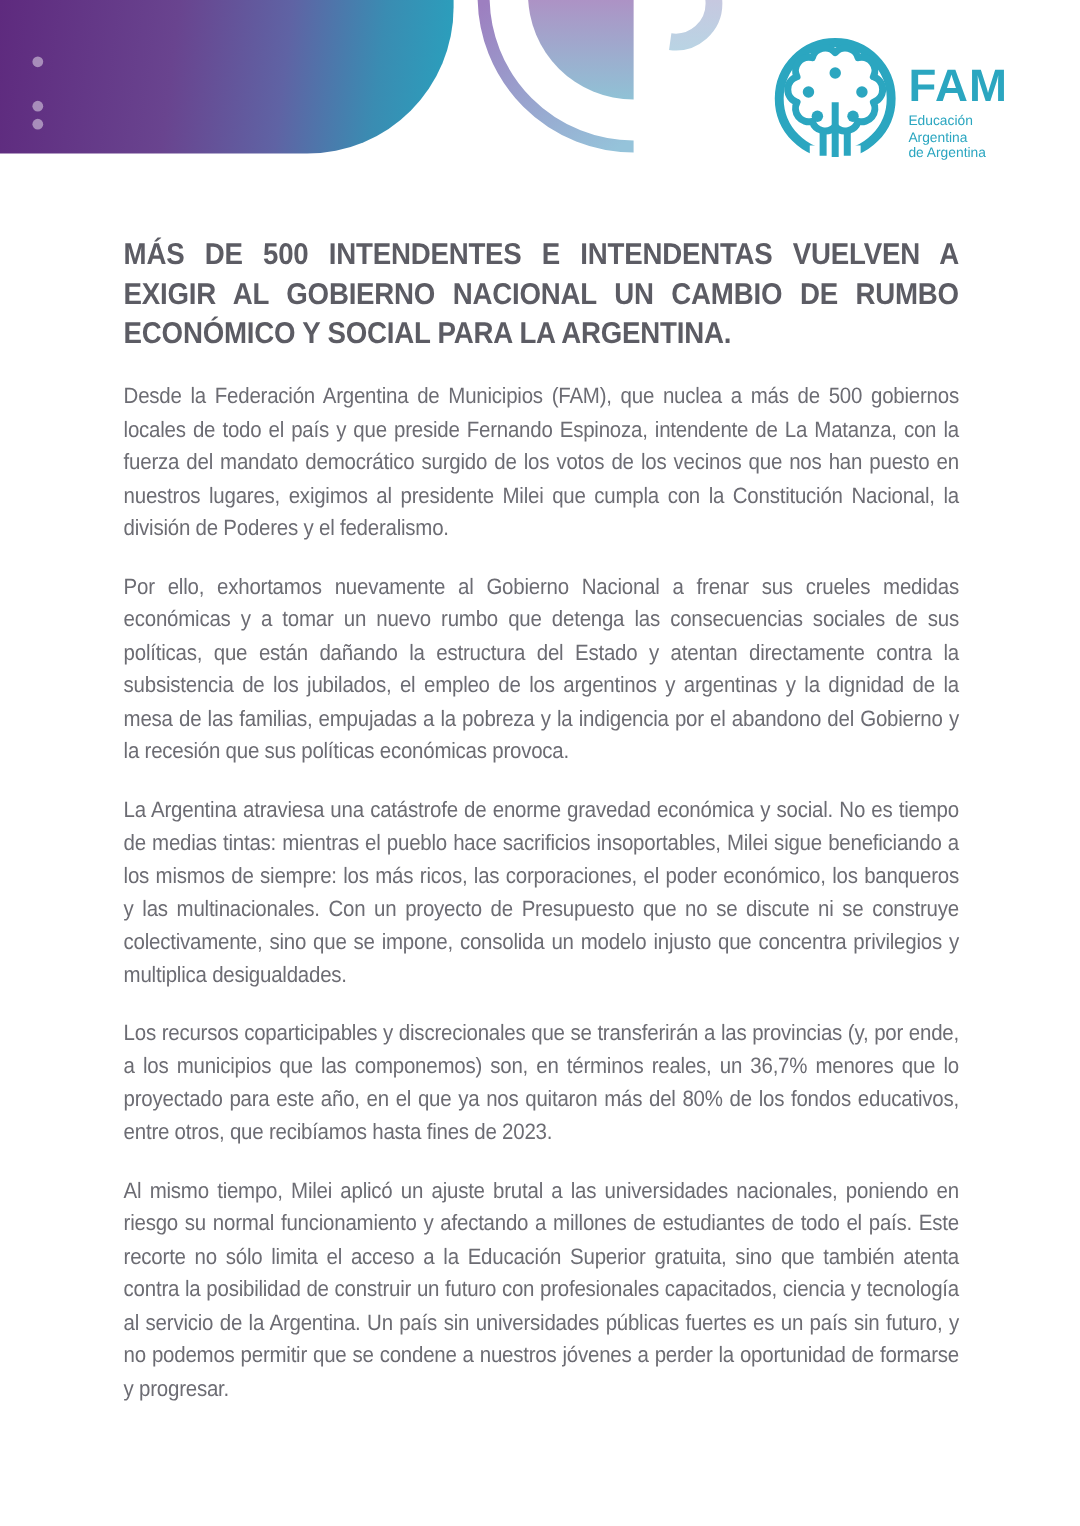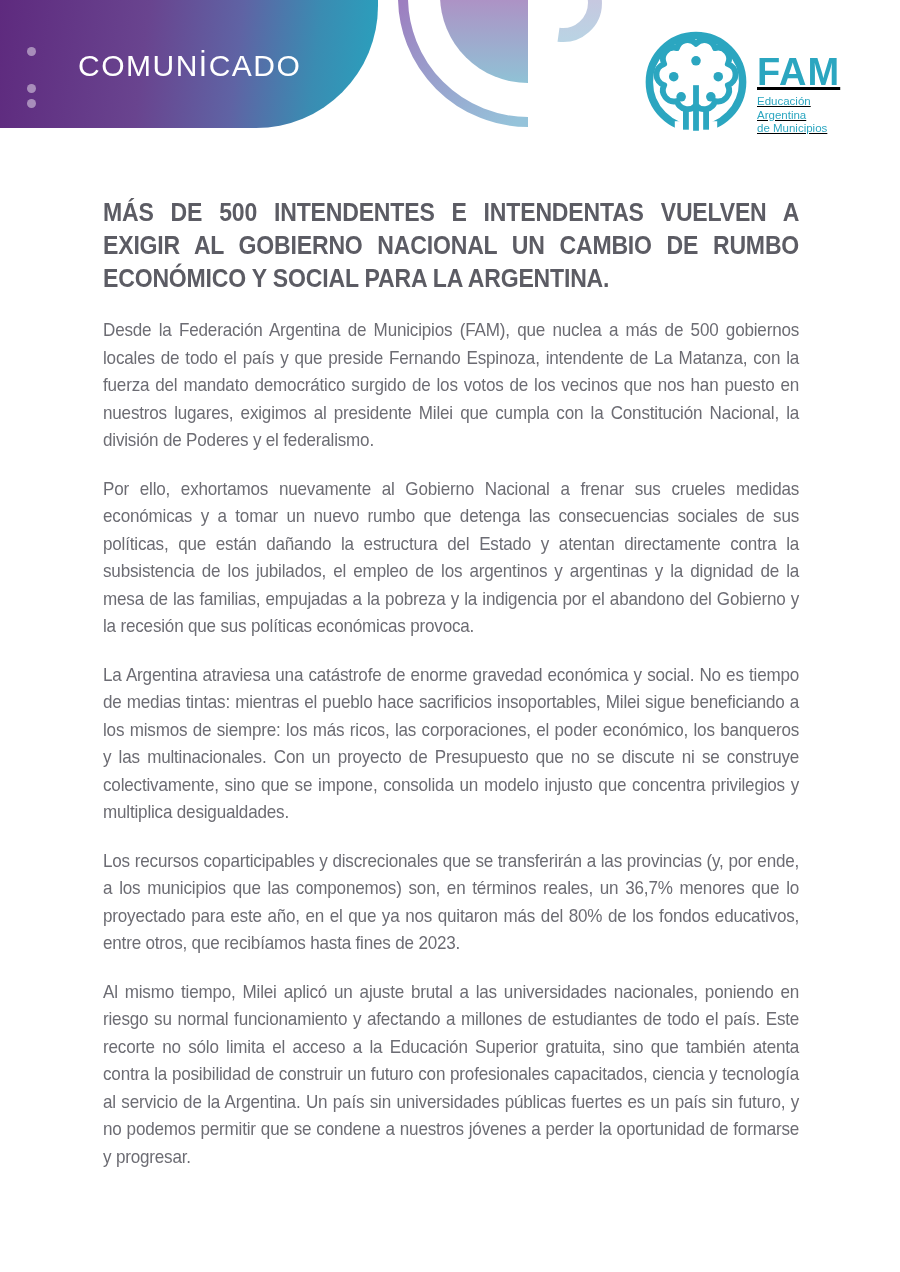--- a/index.html
+++ b/index.html
@@ -54,21 +54,20 @@
   .brand-icon {
     position: absolute;
     left: 643px; top: 29px;
     width: 106px; height: 106px;
   }
   .brand-text {
     position: absolute;
     left: 757px; top: 52px;
     display: flex;
     flex-direction: column;
-    text-decoration: underline;
   }
   .brand-name {
     font-size: 38px;
     font-weight: 700;
     letter-spacing: 1px;
     line-height: 40px;
     color: #2ba6c0;
   }
   .brand-tagline {
     margin-top: 3px;
@@ -106,21 +105,20 @@
 <body>
 
 <div class="page">
 
   <header>
 
     <div class="banner">
       <span class="banner-dot d1"></span>
       <span class="banner-dot d2"></span>
       <span class="banner-dot d3"></span>
-      <span class="banner-title">COMUNİCADO</span>
     </div>
 
     <svg class="deco" viewBox="0 0 230 145" xmlns="http://www.w3.org/2000/svg">
       <defs>
         <linearGradient id="gradArc" gradientUnits="userSpaceOnUse" x1="40" y1="-10" x2="130" y2="125">
           <stop offset="0" stop-color="#9d7fc0"></stop>
           <stop offset="1" stop-color="#95c3da"></stop>
         </linearGradient>
         <linearGradient id="gradDisc" gradientUnits="userSpaceOnUse" x1="145" y1="-15" x2="145" y2="85">
           <stop offset="0" stop-color="#b28ac2"></stop>
@@ -165,21 +163,21 @@
         <circle cx="64" cy="64" r="4.5" fill="#2ba6c0"></circle>
 
         <line x1="50" y1="53" x2="50" y2="96" stroke="#2ba6c0" stroke-width="5.5"></line>
         <line x1="40.5" y1="74" x2="40.5" y2="95" stroke="#2ba6c0" stroke-width="5.5"></line>
         <line x1="59.5" y1="74" x2="59.5" y2="95" stroke="#2ba6c0" stroke-width="5.5"></line>
       </svg>
       <div class="brand-text">
         <div class="brand-name">FAM</div>
         <div class="brand-tagline">
           <div>Educación Argentina</div>
-          <div>de Municipios</div>
+          <div>de Argentina</div>
         </div>
       </div>
     </div>
   </header>
 
   <main class="doc-body">
     <h1 class="doc-title">MÁS DE 500 INTENDENTES E INTENDENTAS VUELVEN A EXIGIR AL GOBIERNO NACIONAL UN CAMBIO DE RUMBO ECONÓMICO Y SOCIAL PARA LA ARGENTINA.</h1>
     <p>Desde la Federación Argentina de Municipios (FAM), que nuclea a más de 500 gobiernos locales de todo el país y que preside Fernando Espinoza, intendente de La Matanza, con la fuerza del mandato democrático surgido de los votos de los vecinos que nos han puesto en nuestros lugares, exigimos al presidente Milei que cumpla con la Constitución Nacional, la división de Poderes y el federalismo.</p>
     <p>Por ello, exhortamos nuevamente al Gobierno Nacional a frenar sus crueles medidas económicas y a tomar un nuevo rumbo que detenga las consecuencias sociales de sus políticas, que están dañando la estructura del Estado y atentan directamente contra la subsistencia de los jubilados, el empleo de los argentinos y argentinas y la dignidad de la mesa de las familias, empujadas a la pobreza y la indigencia por el abandono del Gobierno y la recesión que sus políticas económicas provoca.</p>
     <p>La Argentina atraviesa una catástrofe de enorme gravedad económica y social. No es tiempo de medias tintas: mientras el pueblo hace sacrificios insoportables, Milei sigue beneficiando a los mismos de siempre: los más ricos, las corporaciones, el poder económico, los banqueros y las multinacionales. Con un proyecto de Presupuesto que no se discute ni se construye colectivamente, sino que se impone, consolida un modelo injusto que concentra privilegios y multiplica desigualdades.</p>

